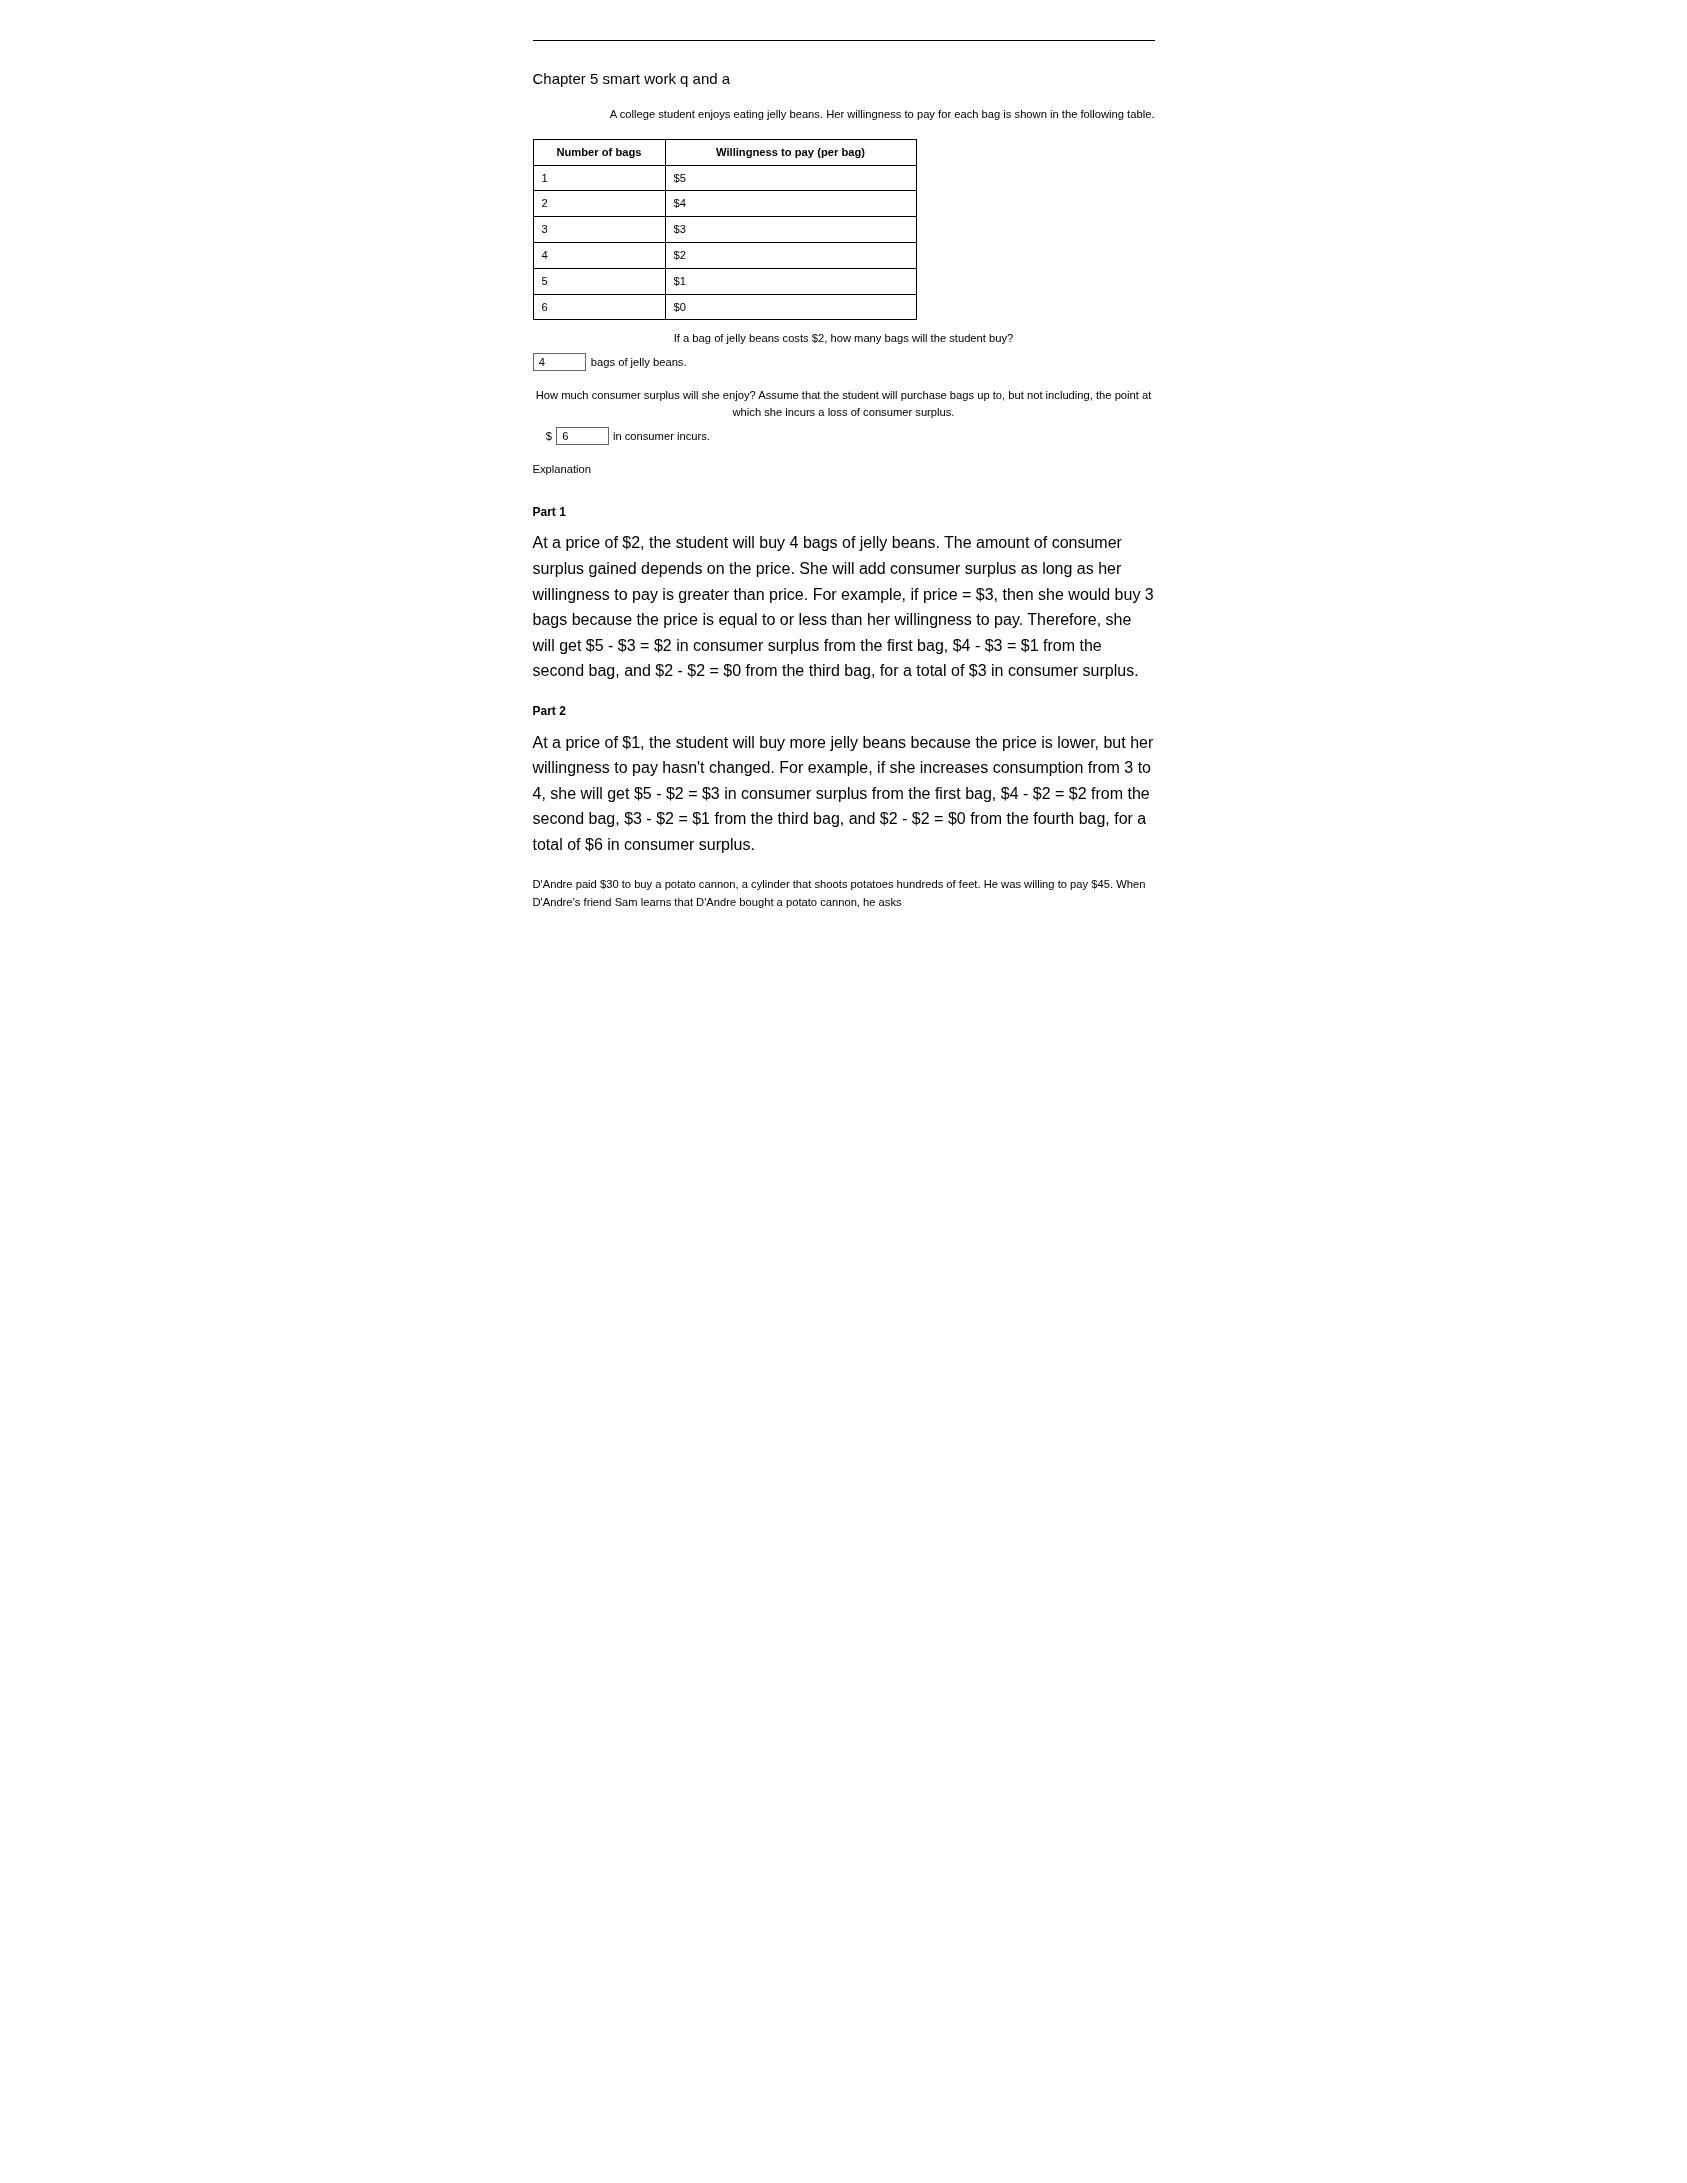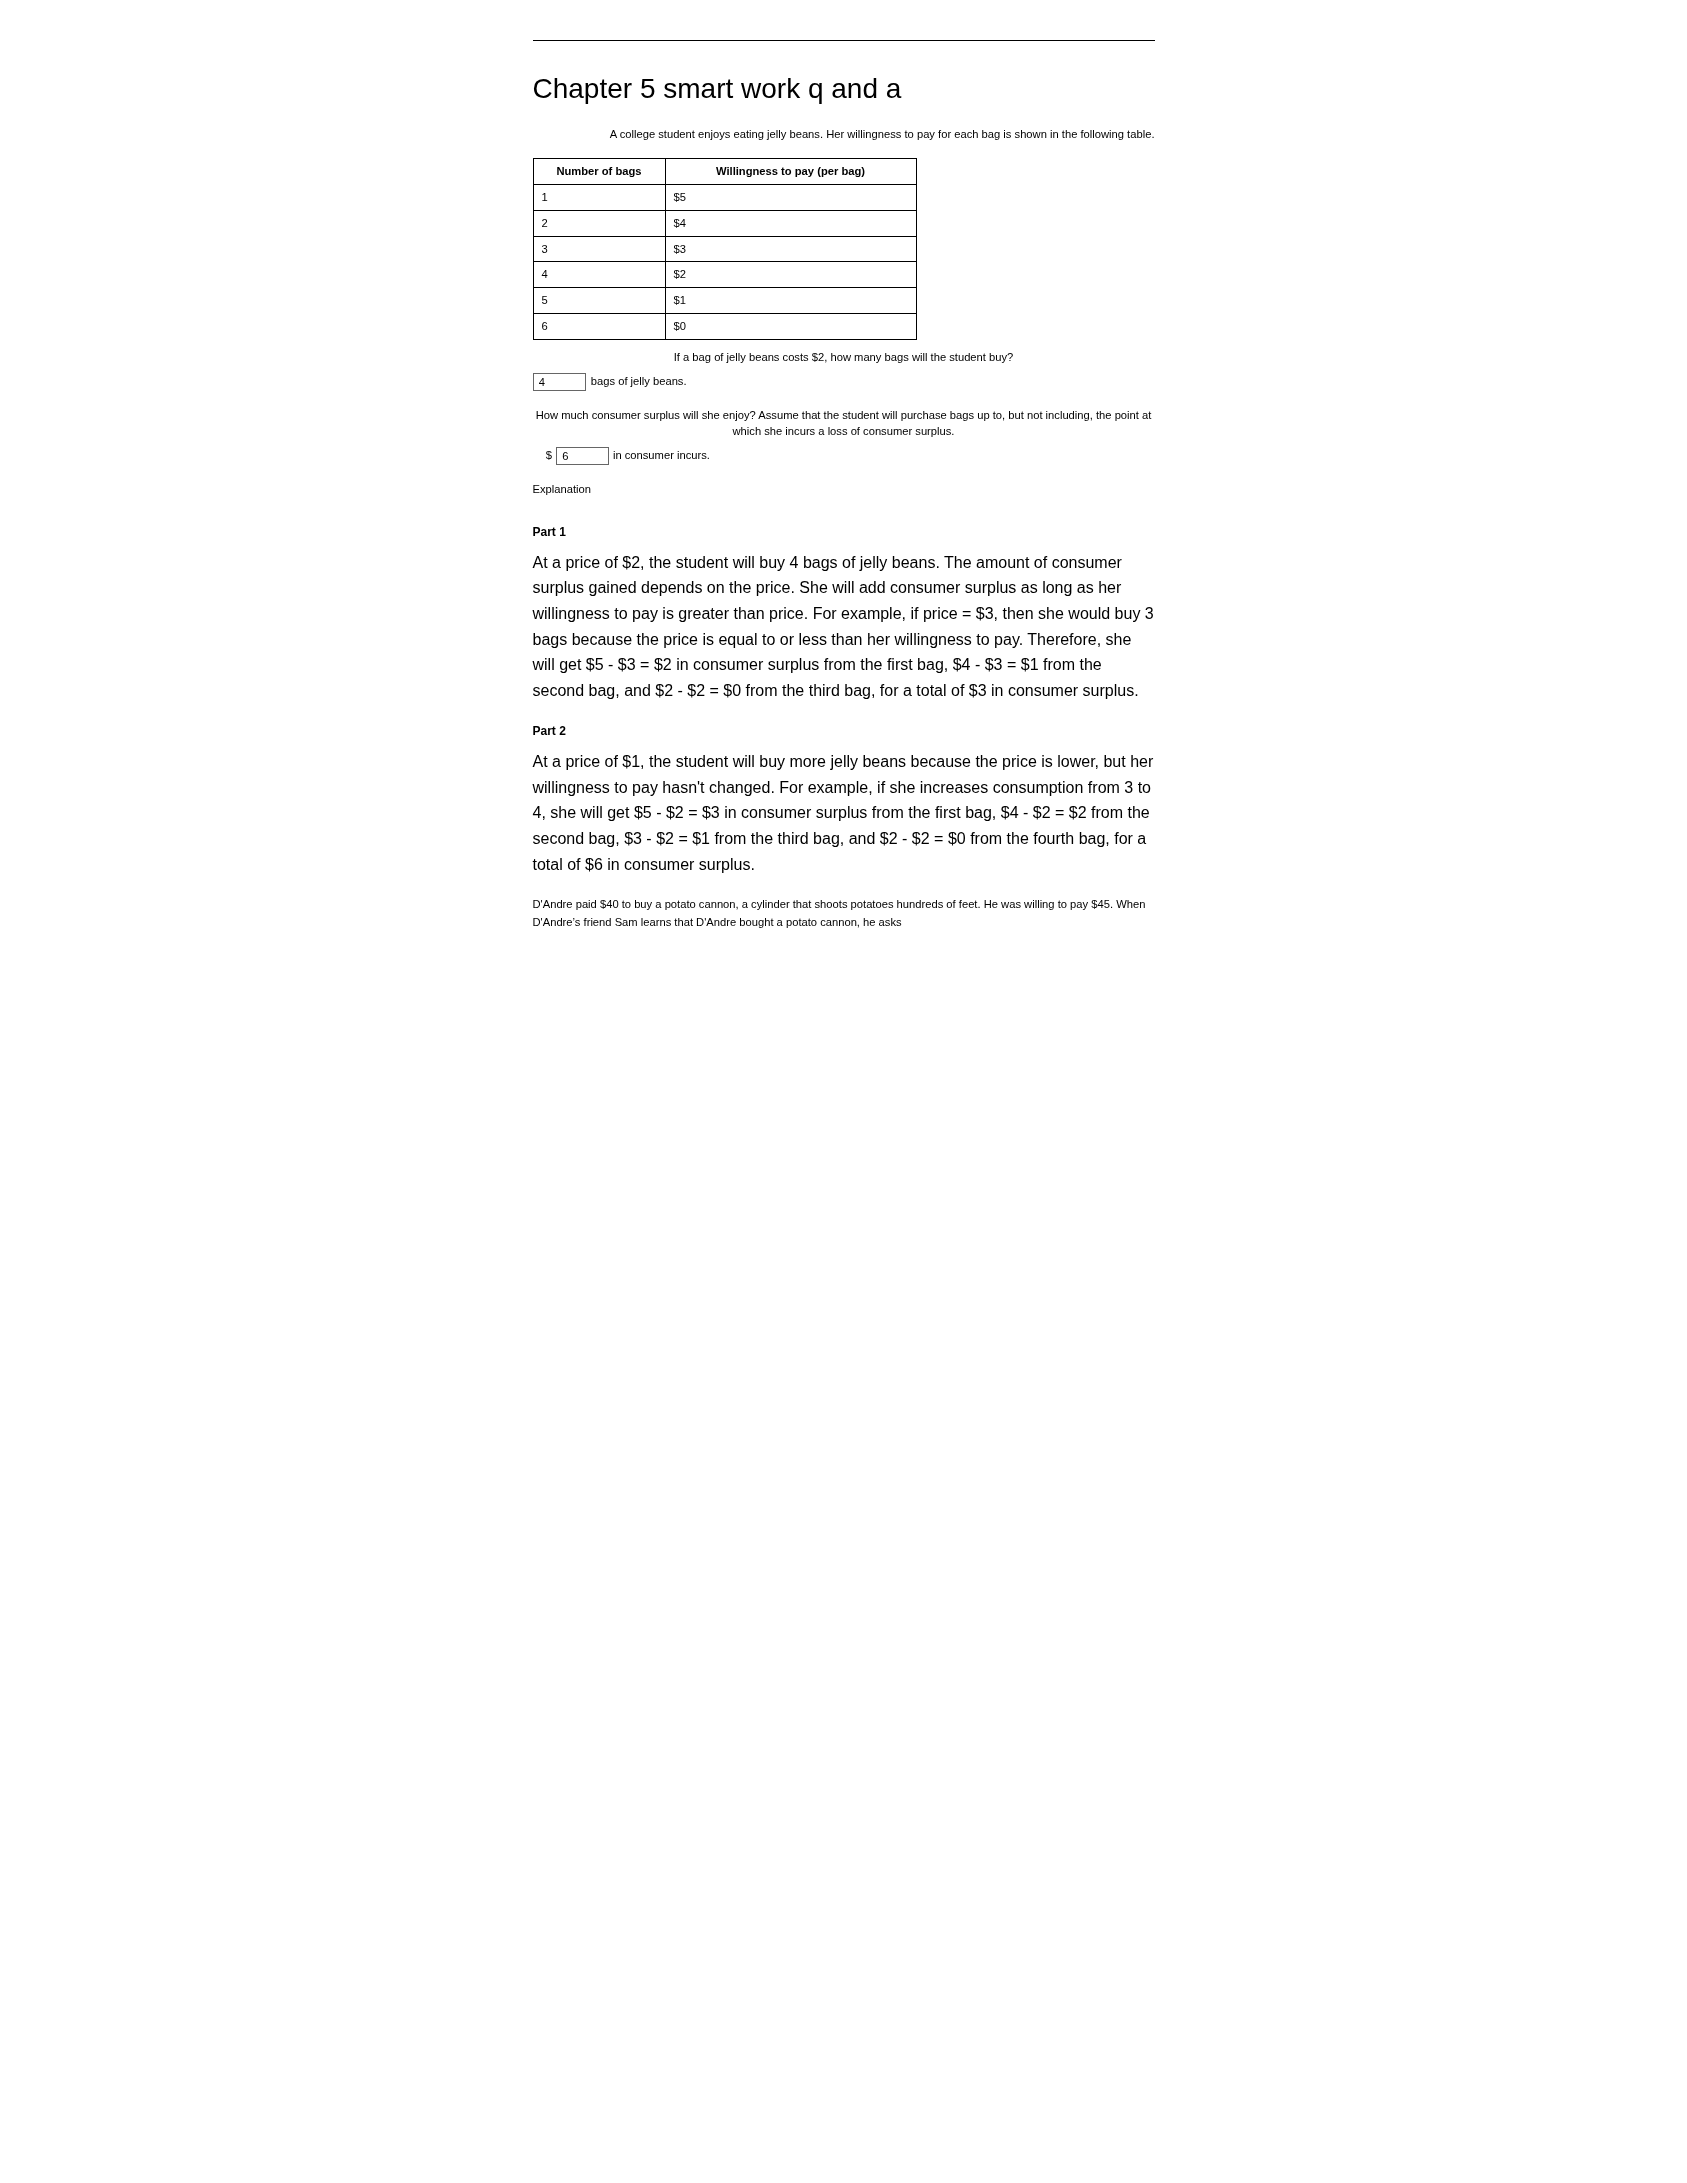--- a/index.html
+++ b/index.html
@@ -19,21 +19,21 @@
       margin: 0 auto;
     }
 
     .top-divider {
       border: none;
       border-top: 1.3px solid #000;
       margin-bottom: 26.5px;
     }
 
     .page-title {
-      font-size: 28px;
+      font-size: 15px;
       font-weight: normal;
       margin-bottom: 16px;
       font-family: Arial, Helvetica, sans-serif;
     }
 
     .intro-text {
       margin-bottom: 16px;
       font-family: Arial, Helvetica, sans-serif;
       font-size: 11.2px;
       text-align: right;
@@ -193,14 +193,14 @@
 </div>
 
 <p class="explanation-label">Explanation</p>
 
 <h2 class="part-heading">Part 1</h2>
 <p class="part-text">At a price of $2, the student will buy 4 bags of jelly beans. The amount of consumer surplus gained depends on the price. She will add consumer surplus as long as her willingness to pay is greater than price.  For example, if price = $3, then she would buy 3 bags because the price is equal to or less than her willingness to pay. Therefore, she will get $5 - $3 = $2 in consumer surplus from the first bag, $4 - $3 = $1 from the second bag, and $2 - $2 = $0 from the third bag, for a total of $3 in consumer surplus.</p>
 
 <h2 class="part-heading">Part 2</h2>
 <p class="part-text">At a price of $1, the student will buy more jelly beans because the price is lower, but her willingness to pay hasn't changed. For example, if she increases consumption from 3 to 4, she will get $5 - $2 = $3 in consumer surplus from the first bag, $4 - $2 = $2 from the second bag, $3 - $2 = $1 from the third bag, and $2 - $2 = $0 from the fourth bag, for a total of $6 in consumer surplus.</p>
 
-<p class="dandre-text">D'Andre paid $40 to buy a potato cannon, a cylinder that shoots potatoes hundreds of feet. He was willing to pay $45. When D'Andre’s friend Sam learns that D'Andre bought a potato cannon, he asks</p>
+<p class="dandre-text">D'Andre paid $30 to buy a potato cannon, a cylinder that shoots potatoes hundreds of feet. He was willing to pay $45. When D'Andre’s friend Sam learns that D'Andre bought a potato cannon, he asks</p>
 
 
 </body></html>

